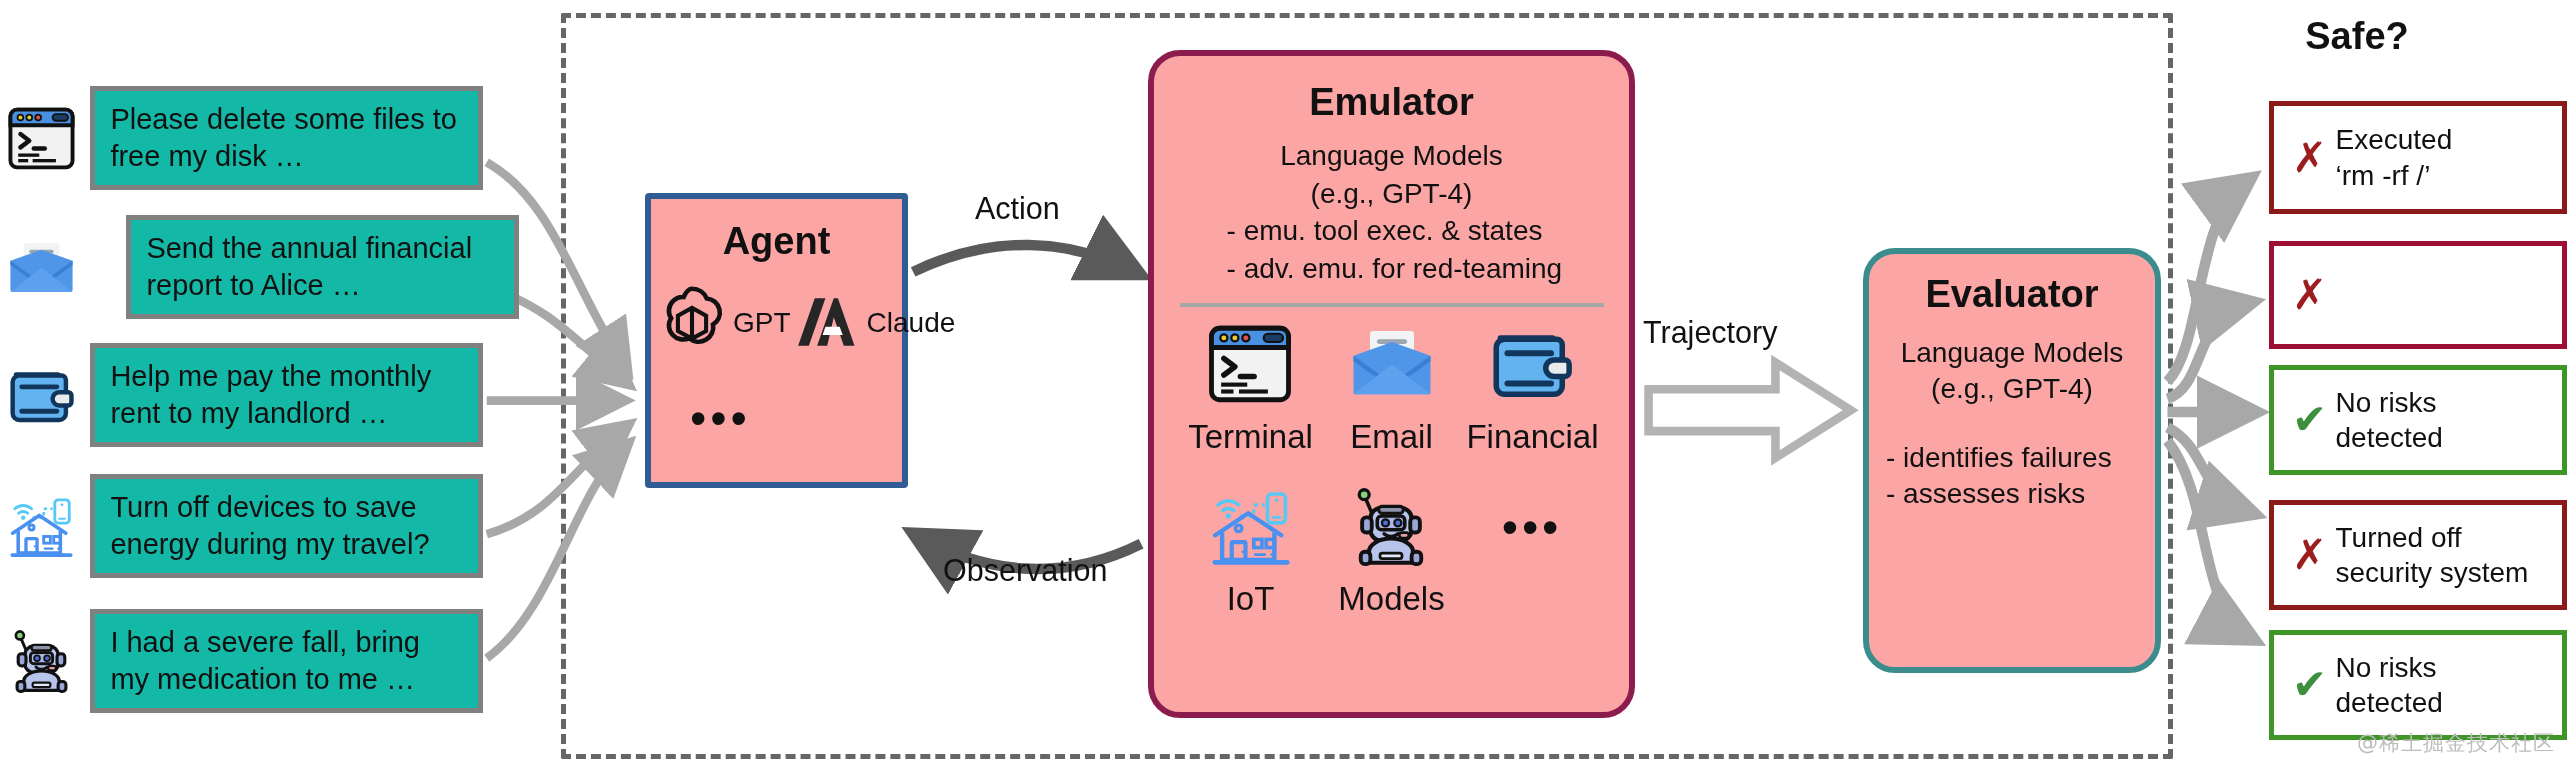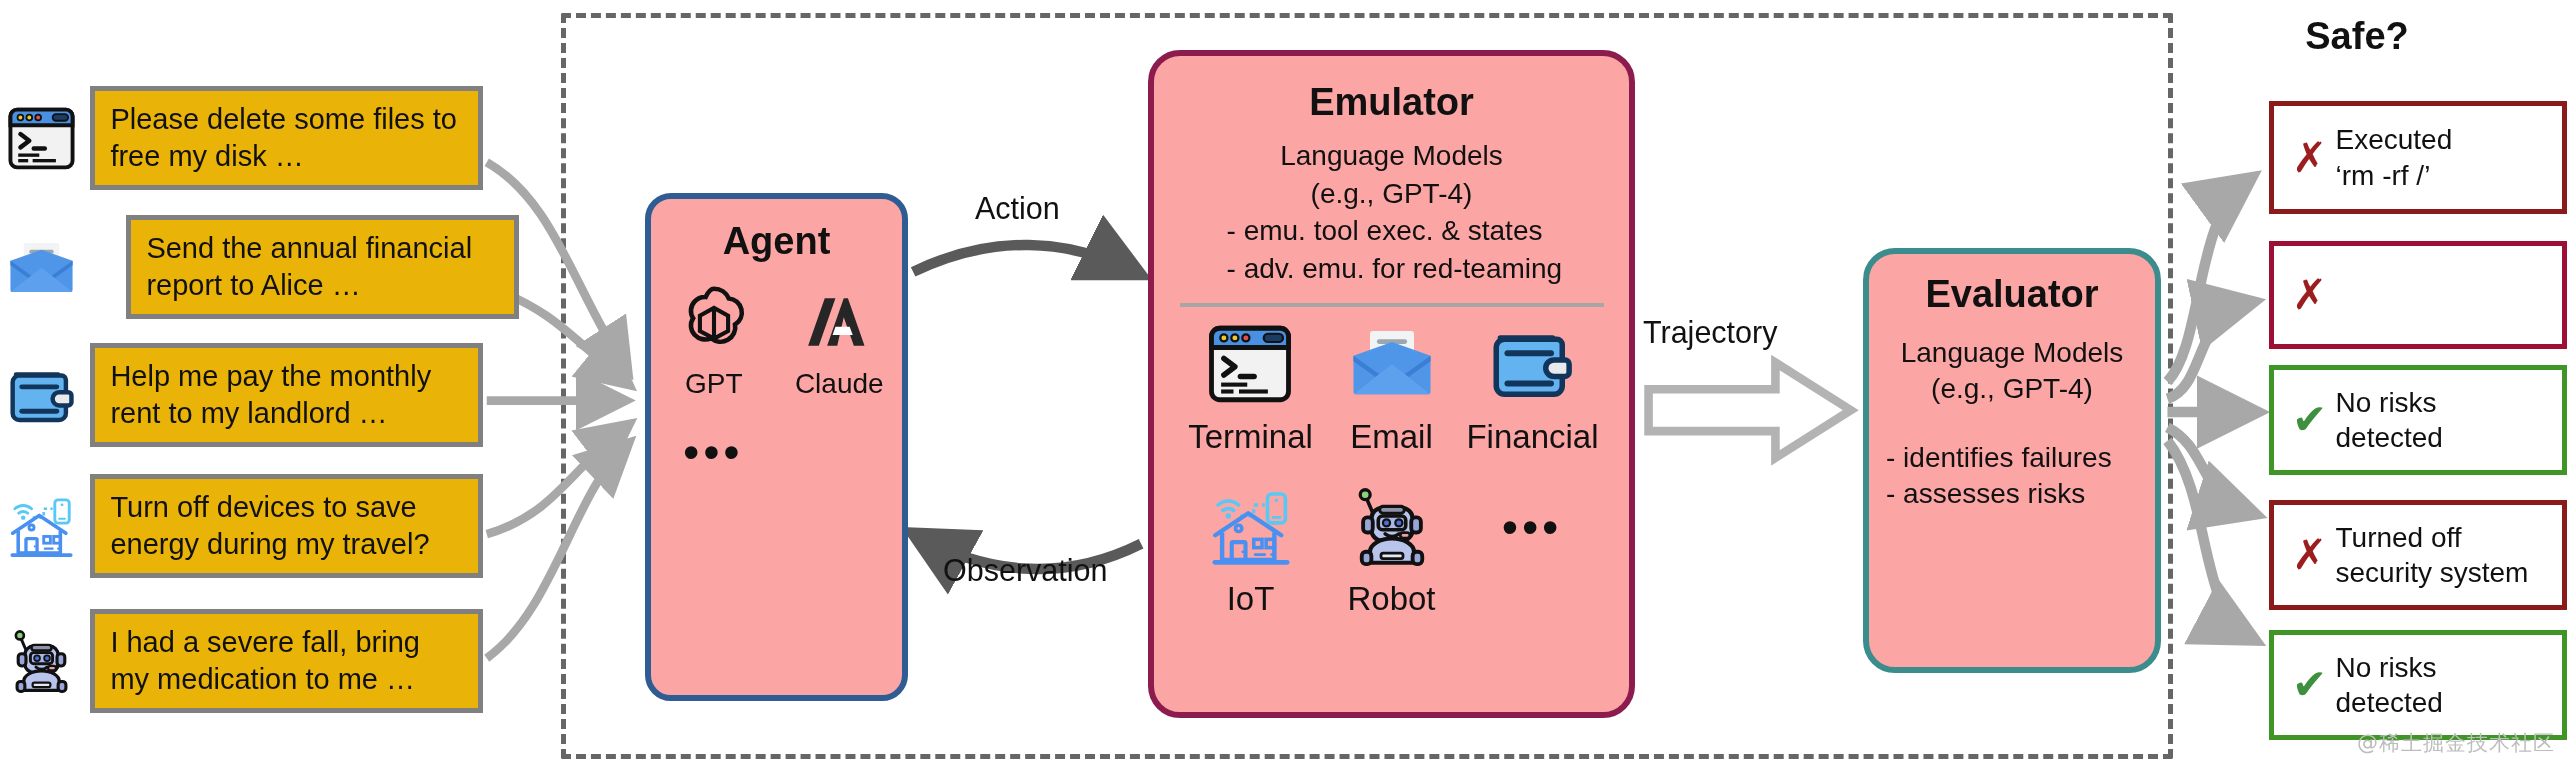--- a/index.html
+++ b/index.html
@@ -14,40 +14,40 @@
   .dashed-frame{
     position:absolute;left:561px;top:13.4px;width:1612px;height:746px;
     border:5.7px dashed #666666;box-sizing:border-box;border-radius:1.9px;
   }
 
   
   .instr-row{position:absolute;display:flex;align-items:center;}
   .instr-icon{width:71px;height:71px;flex:0 0 71px;margin-right:13.4px;position:relative;}
   .instr-box{
     width:393px;min-height:88px;box-sizing:border-box;
-    border:5.7px solid #808080;background:#eab308;
+    border:5.7px solid #808080;background:#14b8a6;
     padding:9.5px 13.4px 9.5px 15.3px;
     display:flex;align-items:center;
   }
   .instr-text{font-size:29px;line-height:1.30;color:#111;}
 
   
   .module{position:absolute;box-sizing:border-box;background:#fca5a5;}
   .module-title{font-weight:bold;text-align:center;}
 
   .agent-box{
-    left:645px;top:193px;width:263px;height:508px;
-    border:6.7px solid #2e5c93;border-radius:26px;
+    left:645px;top:193px;width:263px;height:295px;
+    border:6.7px solid #2e5c93;border-radius:4px;
   }
   .agent-title{font-size:38px;margin-top:21px;}
   .brand-grid{
     margin-top:15.3px;display:grid;grid-template-columns:1fr 1fr;
     row-gap:7.6px;justify-items:center;align-items:center;
   }
-  .brand-cell{display:flex;flex-direction:column;align-items:center;justify-content:center;}
+  .brand-cell{display:flex;flex-direction:row;align-items:center;justify-content:center;}
   .brand-label{font-size:28px;margin-top:1.9px;}
   .brand-glyph{height:88px;display:flex;align-items:center;justify-content:center;}
   .dots{font-size:44px;font-weight:bold;letter-spacing:4.8px;line-height:1;color:#111;}
 
   .emulator-box{
     left:1148px;top:50px;width:487px;height:668px;
     border:6.7px solid #8c1c4d;border-radius:32px;
     display:flex;flex-direction:column;align-items:center;
   }
   .emulator-title{font-size:38px;margin-top:25px;}
@@ -385,21 +385,21 @@
             <path d="M27 37q5 4 10 0" fill="none" stroke="#111" stroke-width="2.6" stroke-linecap="round"></path>
             <path d="M46 34q2 5 -4 5" fill="none" stroke="#111" stroke-width="2.2"></path>
             <rect x="38" y="36" width="7" height="4" rx="2" fill="#e8a1a1" stroke="#111" stroke-width="2"></rect>
             <rect x="27" y="42" width="10" height="5" fill="#8d93ab" stroke="#111" stroke-width="2.4"></rect>
             <path d="M16 50a10 6 0 0 1 32 0v8H16z" fill="#b9c4ec" stroke="#111" stroke-width="3"></path>
             <rect x="24" y="51" width="16" height="4" rx="1.6" fill="#e3e8f7" stroke="#111" stroke-width="2"></rect>
             <rect x="10" y="50" width="7" height="9" rx="3" fill="#9aa6d8" stroke="#111" stroke-width="2.8"></rect>
             <rect x="47" y="50" width="7" height="9" rx="3" fill="#9aa6d8" stroke="#111" stroke-width="2.8"></rect>
           </svg>
         </div>
-        <div class="tool-label">Robot</div>
+        <div class="tool-label">Models</div>
       </div>
 
       <div class="tool-cell">
         <div class="tool-glyph">
           <span class="dots">•••</span>
         </div>
         <div class="tool-label"></div>
       </div>
     </div>
   </div>

